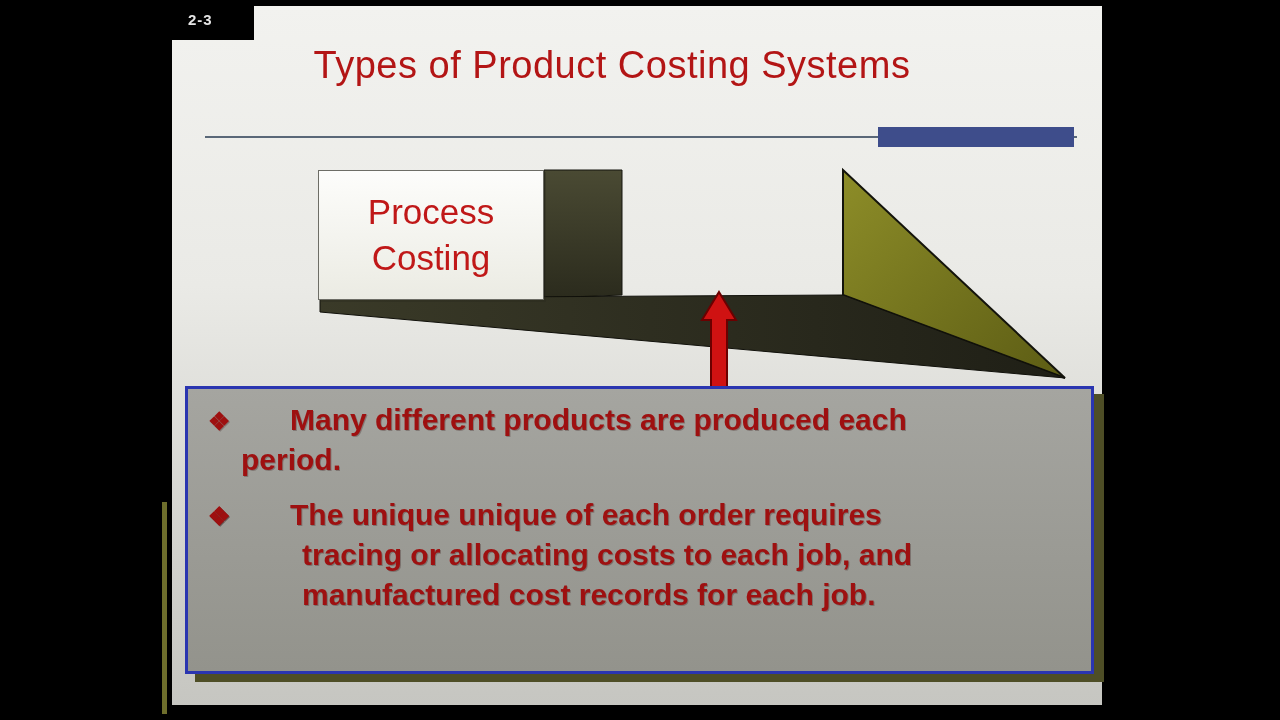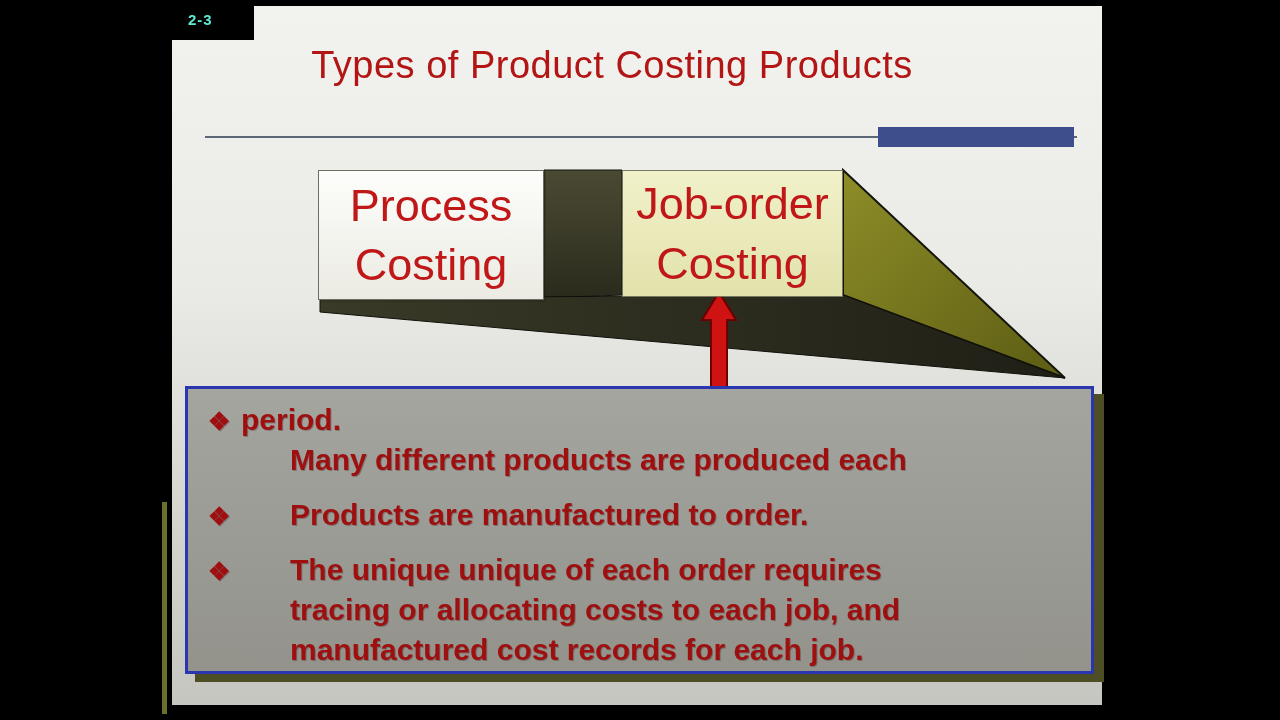--- a/index.html
+++ b/index.html
@@ -17,21 +17,21 @@
     background: linear-gradient(180deg, #f2f2ef 0%, #eaeae6 40%, #d2d2cd 78%, #c6c6c1 100%);
   }
 
   
   .slide-number-patch {
     position: absolute; left: 0; top: -6px; width: 82px; height: 40px;
     background: #000; z-index: 6;
   }
   .slide-number-patch span {
     position: absolute; left: 16px; top: 11px;
-    color: #5eead4; font-size: 15px; font-weight: bold; letter-spacing: 1px;
+    color: #e5e5e5; font-size: 15px; font-weight: bold; letter-spacing: 1px;
   }
 
   .title {
     position: absolute; left: 40px; top: 38px; width: 800px;
     text-align: center;
     font-size: 38px; color: #b31515; letter-spacing: 0.5px;
     z-index: 2;
   }
 
   .rule {
@@ -43,21 +43,21 @@
     background: #3e4d8b; z-index: 2;
   }
 
   
   .wedge-svg { position: absolute; left: 0; top: 0; width: 930px; height: 699px; z-index: 1; }
 
   
   .box {
     position: absolute; top: 164px; z-index: 2;
     display: flex; align-items: center; justify-content: center;
-    text-align: center; font-size: 45px; line-height: 1.32; color: #c01818;
+    text-align: center; font-size: 35px; line-height: 1.32; color: #c01818;
   }
   .box.process {
     left: 146px; width: 226px; height: 130px;
     background: linear-gradient(180deg, #fdfdfb, #ebebe3);
     border: 1px solid #6d6d66;
     box-shadow: 2px 2px 0 rgba(40,40,30,0.35);
   }
   .box.joborder {
     left: 450px; width: 221px; height: 127px;
     background: linear-gradient(180deg, #f1f1ca, #e2e2ac);
@@ -76,40 +76,40 @@
   .bullet {
     position: relative; padding-left: 102px; margin-bottom: 15px;
     color: #9e1010; font-weight: bold; font-size: 30px; line-height: 40px;
     text-shadow: 1px 1px 0 rgba(45,10,10,0.28);
   }
   .bullet .marker {
     position: absolute; left: 20px; top: 3px; font-size: 25px; line-height: 36px;
   }
   .line { display: block; }
   .line.cont-neg { margin-left: -49px; }
-  .line.cont-pos { margin-left: 0; }
+  .line.cont-pos { margin-left: 12px; }
 
   
   .left-accent {
     position: absolute; left: 162px; top: 502px; width: 5px; height: 212px;
     background: #6e6e2c; z-index: 5;
   }
 </style>
 </head>
 <body>
 
 <div class="frame">
 
   <div class="slide">
 
     <div class="slide-number-patch">
       <span>2-3</span>
     </div>
 
-    <div class="title">Types of Product Costing Products</div>
+    <div class="title">Types of Product Costing Systems</div>
 
     <div class="rule"></div>
     <div class="rule-accent"></div>
 
     <svg class="wedge-svg" viewBox="0 0 930 699">
       <defs>
         <linearGradient id="gapGrad" x1="0" y1="0" x2="0" y2="1">
           <stop offset="0" stop-color="#4a4a33"></stop>
           <stop offset="1" stop-color="#2b2b1d"></stop>
         </linearGradient>
@@ -129,35 +129,31 @@
 
       <polygon points="148,292 671,289 893,372 148,306" fill="url(#bottomGrad)" stroke="#10100a" stroke-width="1"></polygon>
 
       <polygon points="547,286 564,314 555,314 555,386 539,386 539,314 530,314" fill="#cf1212" stroke="#6b0000" stroke-width="2"></polygon>
     </svg>
 
     <div class="box process">
       <span>Process Costing</span>
     </div>
 
-    <div class="box joborder">
-      <span>Job-order Costing</span>
-    </div>
 
     <div class="panel">
 
       <div class="bullet">
         <span class="marker">❖</span>
+        <span class="line">Many different products are produced each</span>
         <span class="line cont-neg">period.</span>
-        <span class="line">Many different products are produced each</span>
       </div>
 
       <div class="bullet">
         <span class="marker">❖</span>
-        <span class="line">Products are manufactured to order.</span>
       </div>
 
       <div class="bullet">
         <span class="marker">❖</span>
         <span class="line">The unique unique of each order requires</span>
         <span class="line cont-pos">tracing or allocating costs to each job, and</span>
         <span class="line cont-pos">manufactured cost records for each job.</span>
       </div>
 
     </div>

